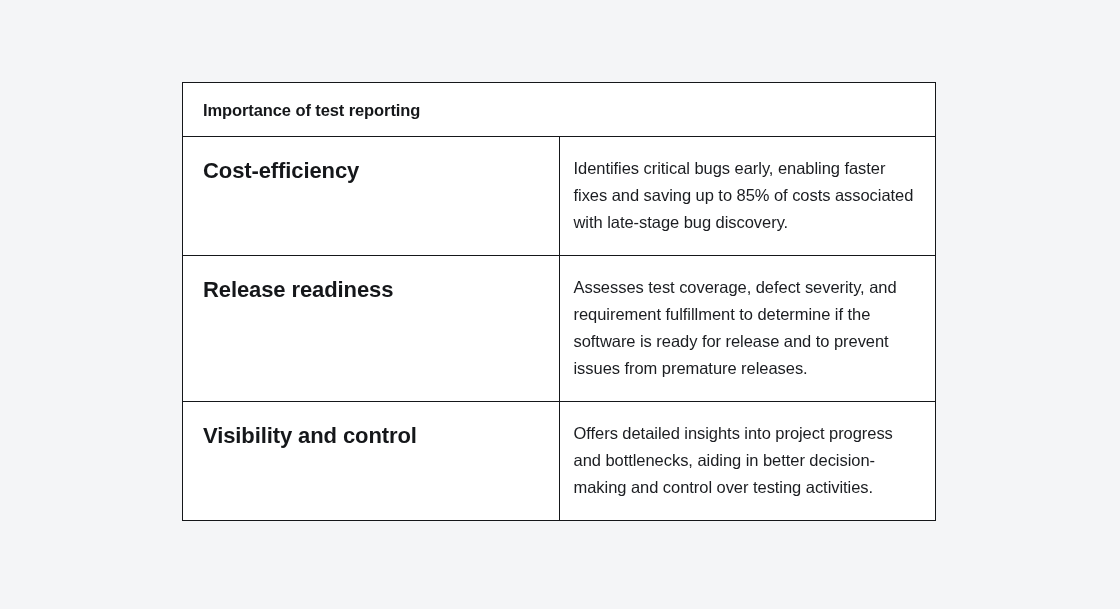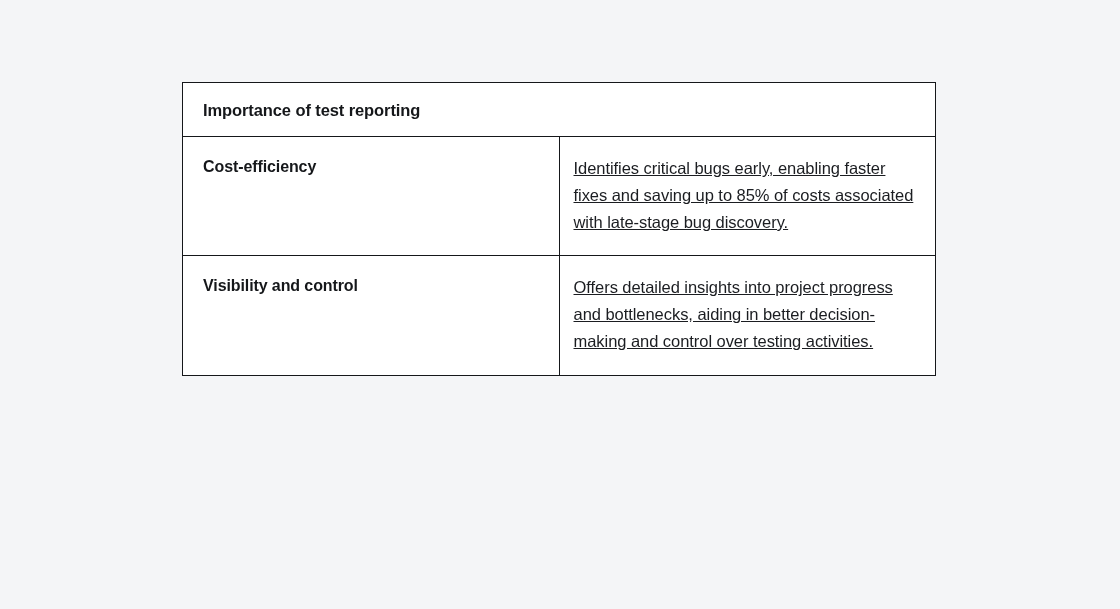--- a/index.html
+++ b/index.html
@@ -55,36 +55,35 @@
     box-sizing: border-box;
   }
 
   table.report-table tr.body-row:last-child > td {
     border-bottom: none;
   }
 
   td.label-cell {
     width: 206px;
     padding: 18px 14px 20px 20px;
-    font-size: 16px;
+    font-size: 22px;
     font-weight: 700;
     color: #15171a;
     line-height: 1.48;
     letter-spacing: -0.1px;
     border-right: 1.6px solid #15171a;
   }
 
   td.desc-cell {
     padding: 18px 20px 20px 14px;
     font-size: 16.5px;
     font-weight: 400;
     color: #1b1d21;
     line-height: 1.62;
     letter-spacing: -0.05px;
-    text-decoration: underline;
   }
 </style>
 </head>
 <body>
 
 <div class="page">
 
   <div class="table-wrap">
     <table class="report-table">
       <thead>
@@ -92,20 +91,24 @@
           <th colspan="2">Importance of test reporting</th>
         </tr>
       </thead>
       <tbody>
 
         <tr class="body-row">
           <td class="label-cell">Cost-efficiency</td>
           <td class="desc-cell">Identifies critical bugs early, enabling faster fixes and saving up to 85% of costs associated with late-stage bug discovery.</td>
         </tr>
 
+        <tr class="body-row">
+          <td class="label-cell">Release readiness</td>
+          <td class="desc-cell">Assesses test coverage, defect severity, and requirement fulfillment to determine if the software is ready for release and to prevent issues from premature releases.</td>
+        </tr>
 
 
         <tr class="body-row">
           <td class="label-cell">Visibility and control</td>
           <td class="desc-cell">Offers detailed insights into project progress and bottlenecks, aiding in better decision-making and control over testing activities.</td>
         </tr>
 
       </tbody>
     </table>
   </div>

